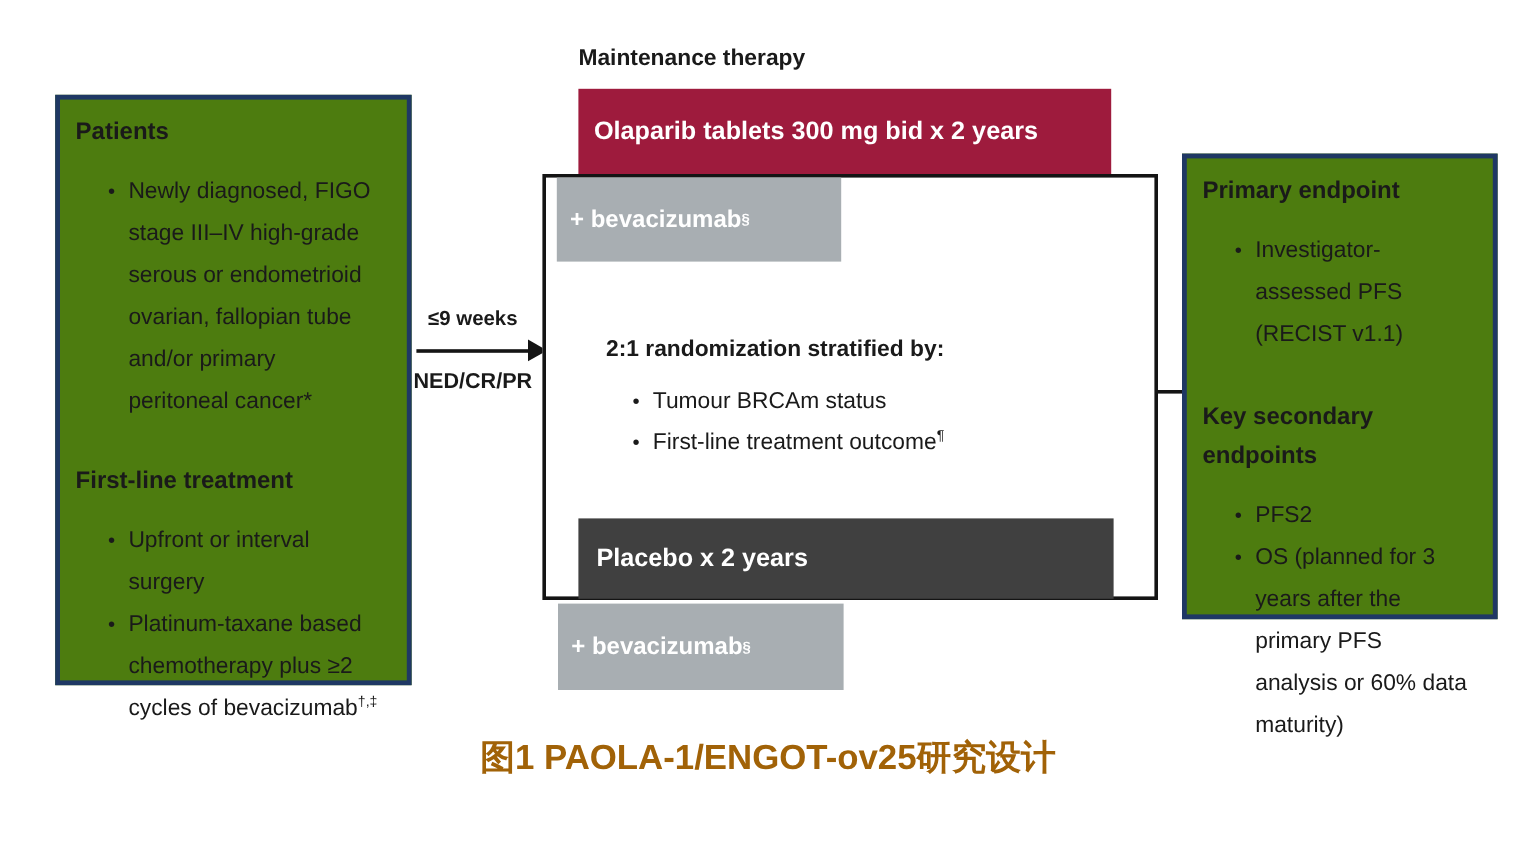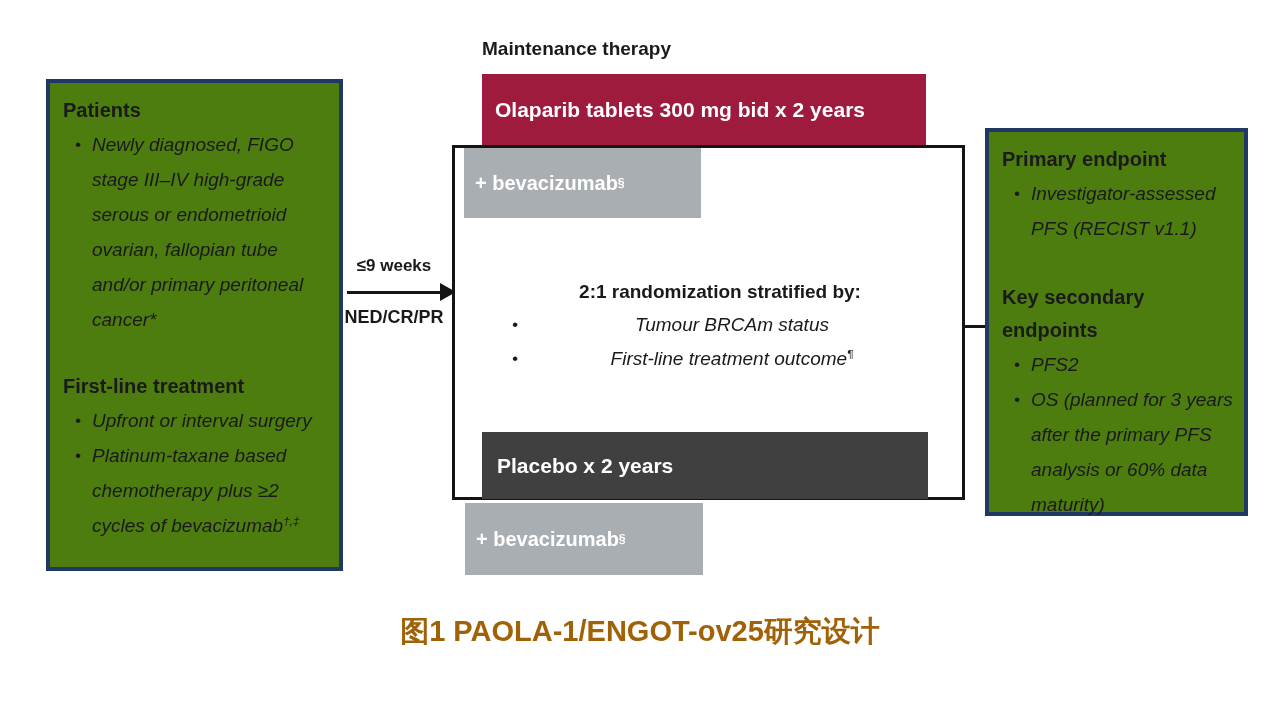--- a/index.html
+++ b/index.html
@@ -4,21 +4,21 @@
 <style>
   html,body{margin:0;padding:0;background:#fff;}
   #stage{
     position:relative;width:1280px;height:720px;background:#ffffff;
     font-family:"Liberation Sans",sans-serif;color:#1a1a1a;overflow:hidden;
   }
   .navy-box{
     position:absolute;box-sizing:border-box;border:4px solid #1f3864;background:#4d7c0f;
   }
   .box-title{font-size:20px;font-weight:bold;line-height:33px;margin:0;}
-  .blist{list-style:none;margin:0;padding:0 0 0 29px;font-size:19px;line-height:35px;font-style:italic;}
+  .blist{list-style:none;margin:15px;padding:0 0 0 29px;font-size:19px;line-height:35px;}
   .blist li{position:relative;}
   .blist li::before{content:"•";position:absolute;left:-17px;font-size:17px;}
   sup{font-size:62%;line-height:0;}
   
   #patients-box{left:46px;top:79px;width:297px;height:492px;padding:11px 6px 0 13px;}
   #patients-box .section2{margin-top:33px;}
   
   .hline{position:absolute;background:#141414;}
   #arrow-line{left:347px;top:291px;width:96px;height:3px;}
   #arrow-head{position:absolute;left:440px;top:283px;width:0;height:0;
@@ -33,21 +33,21 @@
   #randomization-frame{position:absolute;left:452px;top:145px;width:513px;height:355px;
     box-sizing:border-box;border:3px solid #141414;background:#fff;z-index:1;}
   .arm-box{position:absolute;display:flex;align-items:center;color:#ffffff;font-weight:bold;z-index:3;}
   #olaparib-arm{left:482px;top:74px;width:431px;height:71px;background:#9e1b3d;
     font-size:21px;padding-left:13px;}
   #placebo-arm{left:482px;top:432px;width:431px;height:67px;background:#404040;
     font-size:21px;padding-left:15px;}
   .bev-box{background:#a8aeb2;font-size:20px;padding-left:11px;}
   #bev-top{left:464px;top:148px;width:226px;height:70px;}
   #bev-bottom{left:465px;top:503px;width:227px;height:72px;}
-  #randomization-text{position:absolute;left:505px;top:281px;width:430px;z-index:2;text-align:center;}
+  #randomization-text{position:absolute;left:505px;top:281px;width:430px;z-index:2;}
   #randomization-text .r-title{font-size:19px;font-weight:bold;margin:0 0 5px 0;}
   #randomization-text .blist{padding-left:24px;font-size:19px;line-height:34px;}
   #right-connector{left:963px;top:325px;width:25px;height:3px;}
   
   #endpoints-box{left:985px;top:128px;width:263px;height:388px;padding:11px 4px 0 13px;}
   #endpoints-box .section2{margin-top:35px;}
   
   #figure-caption{position:absolute;left:0;top:612px;width:1280px;text-align:center;
     font-size:29px;font-weight:bold;color:#a16207;}
 </style>

